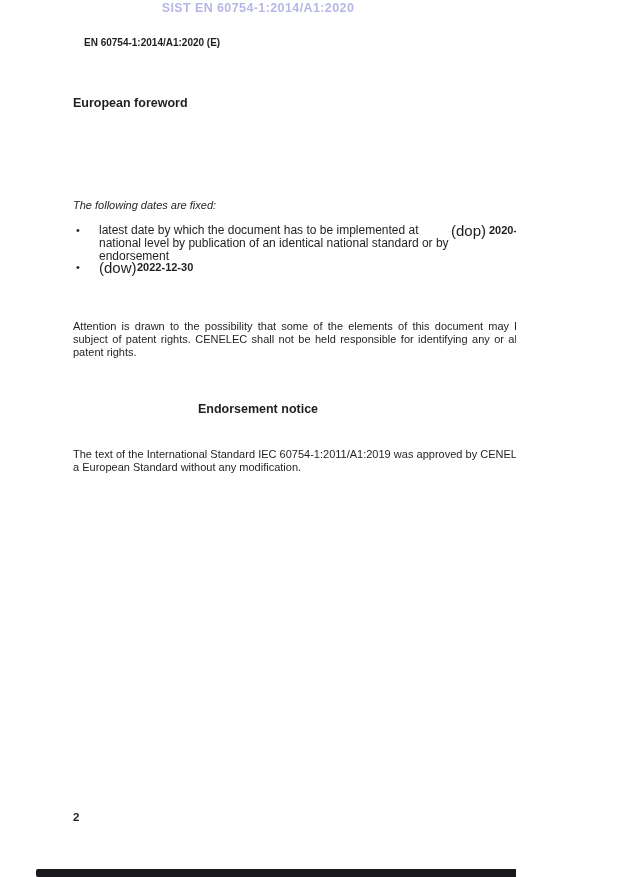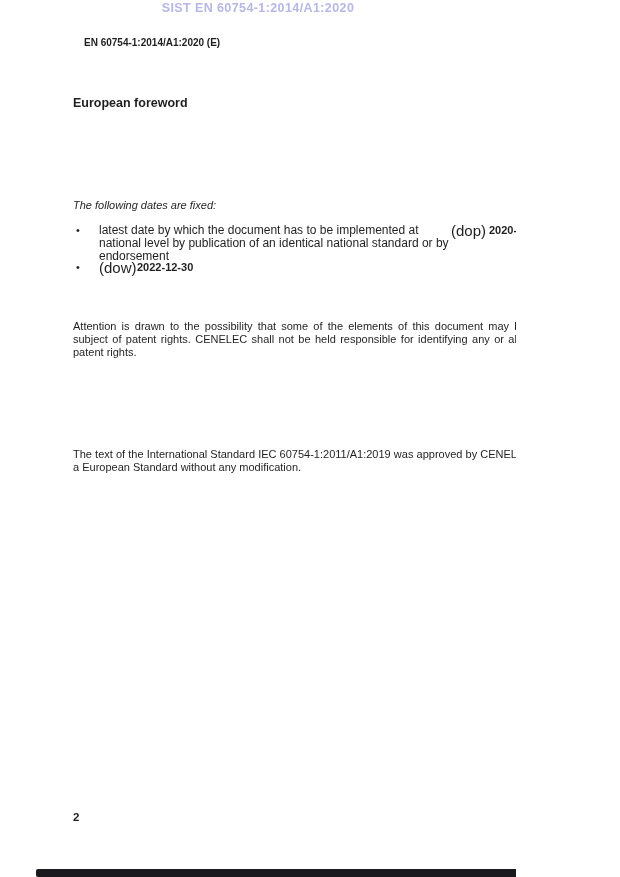--- a/index.html
+++ b/index.html
@@ -162,20 +162,21 @@
   </div>
 
   <div class="date-row date-row-2">
     <span class="date-bullet">•</span>
     <span class="date-code">(dow)</span>
     <span class="date-value">2022-12-30</span>
   </div>
 
   <div class="attention body-text">Attention is drawn to the possibility that some of the elements of this document may be the subject of patent rights. CENELEC shall not be held responsible for identifying any or all such patent rights.</div>
 
+  <div class="endorse-title">Endorsement notice</div>
 
   <div class="endorse-body body-text">The text of the International Standard IEC 60754-1:2011/A1:2019 was approved by CENELEC as a European Standard without any modification.</div>
 
   <div class="page-num">2</div>
 
   <div class="bottom-bar"></div>
 
 </div>
 
 </body></html>

